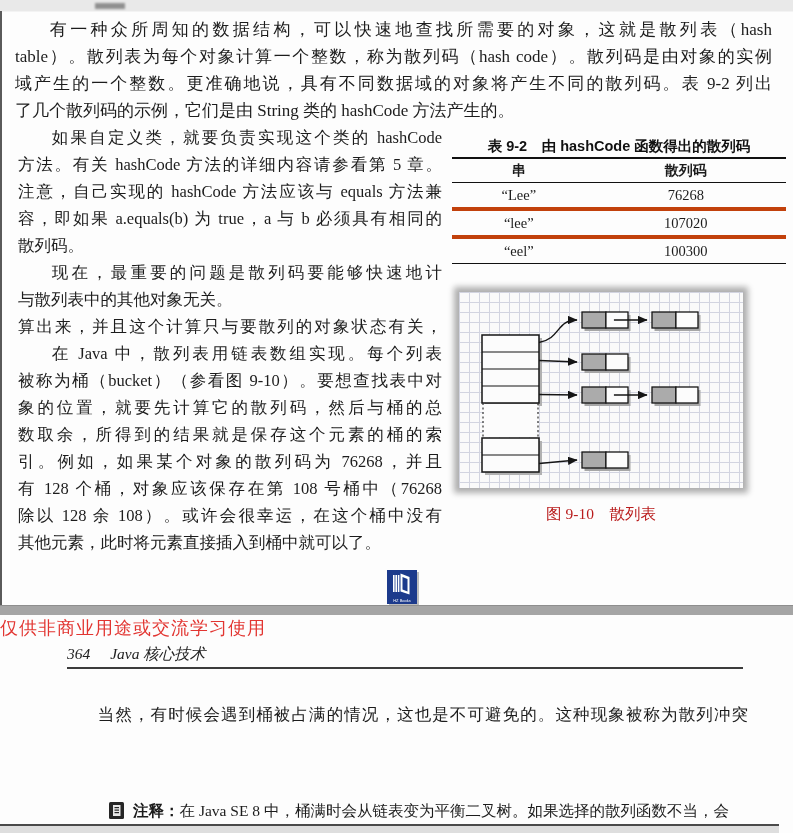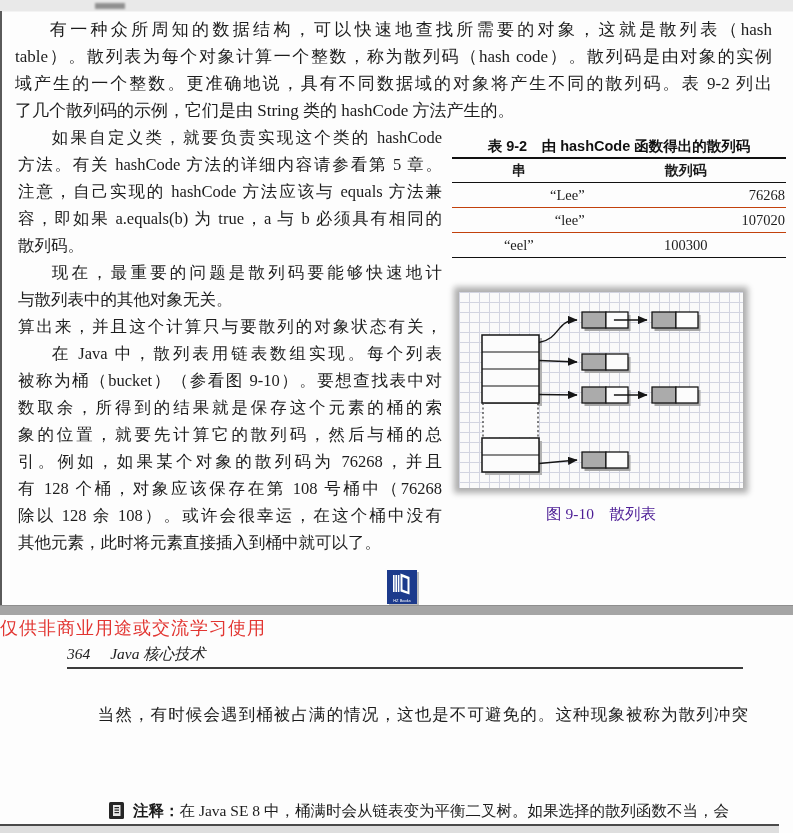--- a/index.html
+++ b/index.html
@@ -17,29 +17,29 @@
   #para1{left:15px;top:16px;width:757px;font-size:17px;}
   #leftcol{left:18px;top:124px;width:424px;font-size:16.5px;}
   
   .twrap{position:absolute;left:452px;top:136px;width:334px;}
   .ttitle{font-family:"Liberation Sans","DejaVu Sans",sans-serif;font-weight:bold;font-size:14.5px;
           text-align:center;height:21px;line-height:20px;color:#111;}
   .twrap table{width:100%;border-collapse:collapse;border-top:2.2px solid #111;border-bottom:1.6px solid #111;}
   .twrap th{font-family:"Liberation Sans","DejaVu Sans",sans-serif;font-weight:bold;font-size:14px;
             height:21px;border-bottom:1.4px solid #111;text-align:center;}
   .twrap td{font-size:14.5px;height:22px;text-align:center;}
-  .twrap tr:not(:last-child) td{border-bottom:1px solid #c2410c;text-align:right;}
+  .twrap tr:not(:last-child) td{border-bottom:4px solid #c2410c;}
   
   .figure{position:absolute;left:446px;top:278px;width:310px;}
   .gridarea{position:relative;margin:14px auto 0;width:284px;height:196px;background-color:#fafafa;
     background-image:repeating-linear-gradient(to right,#d2d4e0 0 1px,transparent 1px 10px),
                      repeating-linear-gradient(to bottom,#d2d4e0 0 1px,transparent 1px 10px);
     box-shadow:0 0 6px 5px #aeaeae;}
   .gridarea svg{position:absolute;left:0;top:0;}
-  .fcaption{margin-top:16px;text-align:center;font-size:15.5px;color:#4c1d95;}
+  .fcaption{margin-top:16px;text-align:center;font-size:15.5px;color:#b91c1c;}
   
   .logo{position:absolute;left:387px;top:570px;width:30px;height:34px;background:#1c3a8c;box-shadow:2px 2px 0 #bdbdbd;}
   .logotext{position:absolute;left:0;right:0;bottom:1px;font-size:4px;line-height:5px;color:#fff;
             text-align:center;font-family:"Liberation Sans","DejaVu Sans",sans-serif;}
   
   .divider{position:absolute;left:0;top:605px;width:793px;height:9px;background:#a5a5a5;border-top:1px solid #8e8e8e;}
   
   .notice{position:absolute;left:0;top:616px;width:793px;text-align:left;font-size:18px;
           font-weight:500;letter-spacing:1px;}
   .p2header{position:absolute;left:67px;top:644px;font-style:italic;font-size:15.5px;color:#222;}
@@ -72,22 +72,22 @@
       <div class="tline ind">如果自定义类，就要负责实现这个类的 hashCode</div>
       <div class="tline">方法。有关 hashCode 方法的详细内容请参看第 5 章。</div>
       <div class="tline">注意，自己实现的 hashCode 方法应该与 equals 方法兼</div>
       <div class="tline">容，即如果 a.equals(b) 为 true，a 与 b 必须具有相同的</div>
       <div class="tline endl">散列码。</div>
       <div class="tline ind">现在，最重要的问题是散列码要能够快速地计</div>
       <div class="tline endl">与散列表中的其他对象无关。</div>
       <div class="tline">算出来，并且这个计算只与要散列的对象状态有关，</div>
       <div class="tline ind">在 Java 中，散列表用链表数组实现。每个列表</div>
       <div class="tline">被称为桶（bucket）（参看图 9-10）。要想查找表中对</div>
+      <div class="tline">象的位置，就要先计算它的散列码，然后与桶的总</div>
       <div class="tline">数取余，所得到的结果就是保存这个元素的桶的索</div>
-      <div class="tline">象的位置，就要先计算它的散列码，然后与桶的总</div>
       <div class="tline">引。例如，如果某个对象的散列码为 76268，并且</div>
       <div class="tline">有 128 个桶，对象应该保存在第 108 号桶中（76268</div>
       <div class="tline">除以 128 余 108）。或许会很幸运，在这个桶中没有</div>
       <div class="tline endl">其他元素，此时将元素直接插入到桶中就可以了。</div>
     </div>
 
   <div class="twrap">
     <div class="ttitle">表 9-2　由 hashCode 函数得出的散列码</div>
     <table>
       <thead>

